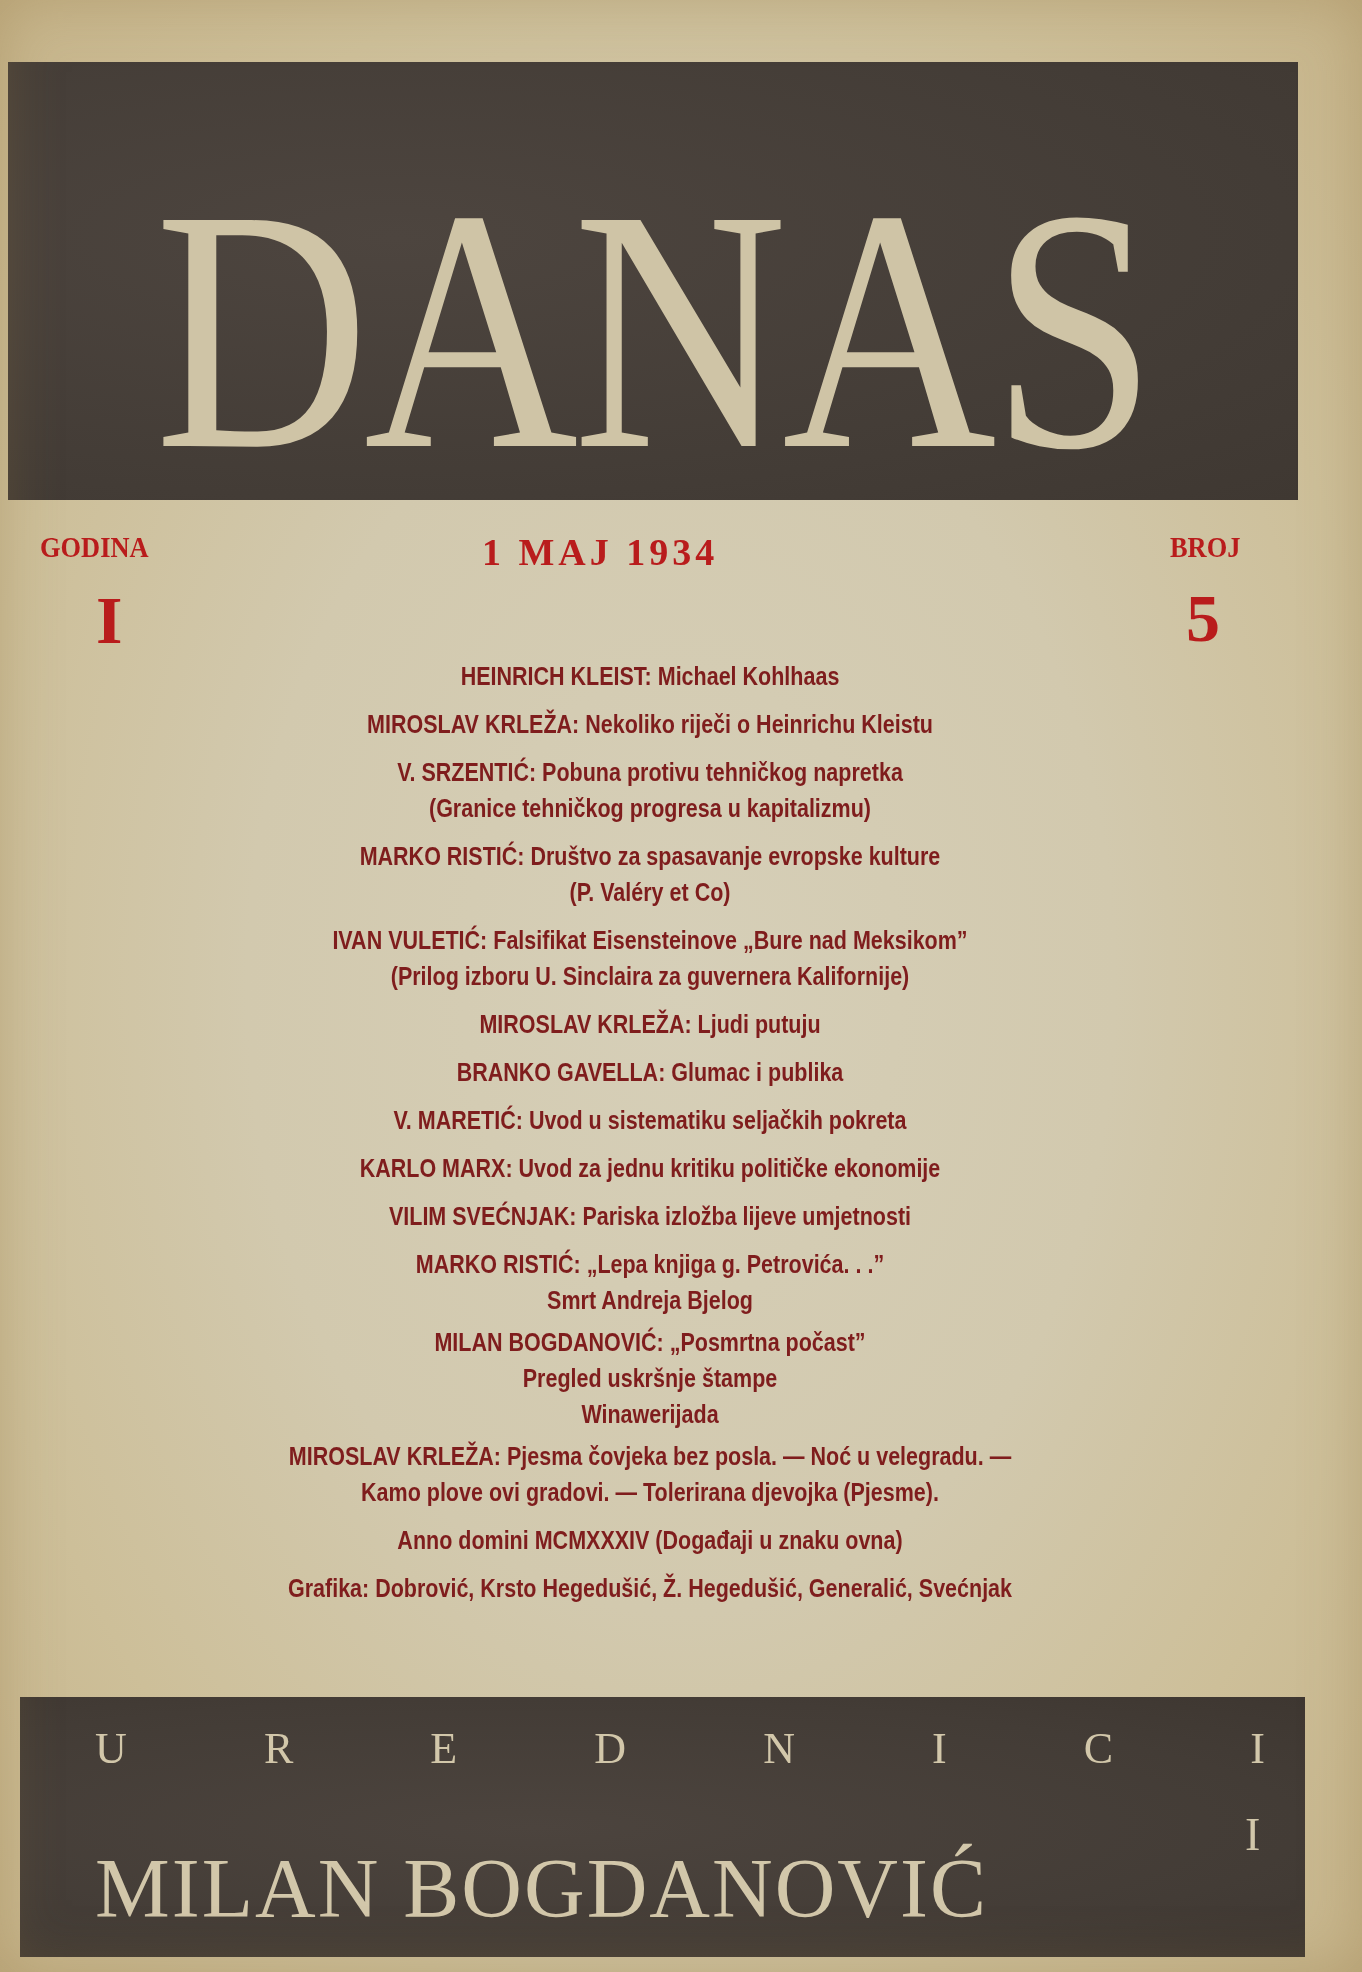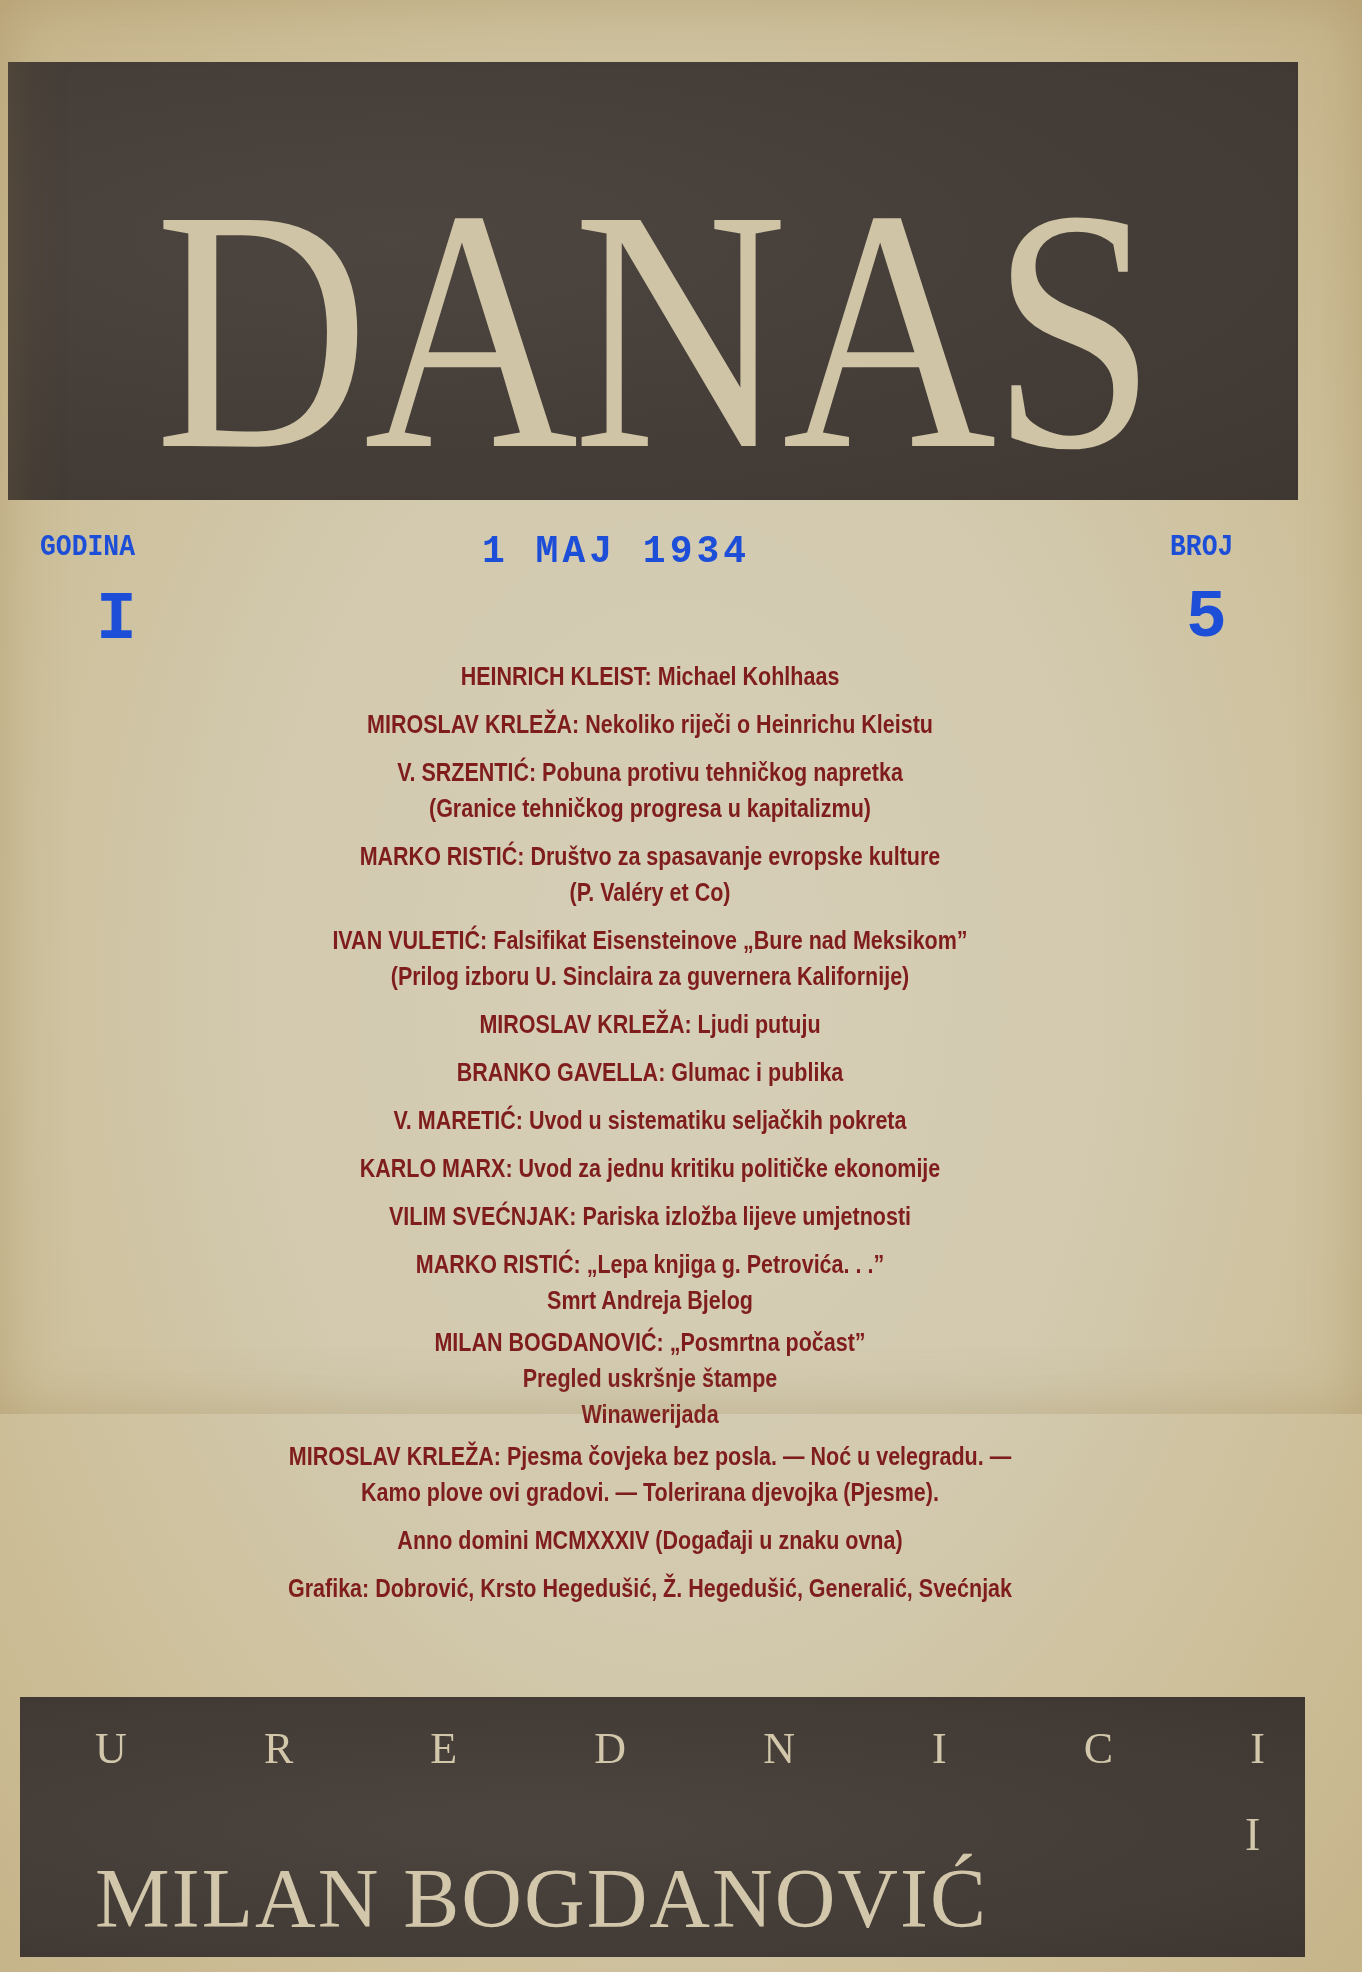--- a/index.html
+++ b/index.html
@@ -12,21 +12,21 @@
     position: relative;
     overflow: hidden;
     background: #d3c6a3;
     background-image:
       radial-gradient(ellipse at 50% 50%, #d6cfb8 0%, #d2c9ae 45%, #cdbf99 75%, #c6b48a 100%);
     font-family: "Liberation Serif", "DejaVu Serif", serif;
   }
   .cover {
     position: absolute;
     left: 0; top: 0;
-    width: 1362px; height: 1414px;
+    width: 1362px; height: 1972px;
   }
   .edge-shade {
     position: absolute; inset: 0;
     pointer-events: none;
     box-shadow: inset 0 0 60px rgba(150,120,70,0.35);
   }
   
   .masthead {
     position: absolute;
     left: 8px; top: 62px;
@@ -49,22 +49,22 @@
     line-height: 1;
     letter-spacing: -6px;
     transform: scaleX(0.86);
     transform-origin: 50% 50%;
   }
   
   .issue-row {
     position: absolute;
     left: 0; top: 528px;
     width: 1362px; height: 140px;
-    color: #1d4ed8;
-    font-family: Liberation Mono, monospace;
+    color: #b91c1c;
+    font-family: Liberation Serif, serif;
     font-weight: bold;
   }
   .issue-label {
     position: absolute;
     font-size: 30px;
     letter-spacing: 0px;
     transform: scaleX(0.88);
     transform-origin: left top;
   }
   .year-label { left: 40px; top: 2px; }
@@ -128,21 +128,21 @@
     position: absolute;
     left: 75px;
     font-size: 84px;
     line-height: 1;
     white-space: nowrap;
     letter-spacing: 2px;
     transform: scaleX(1.0);
     transform-origin: left top;
   }
   .editor-1 { top: 82px; }
-  .editor-2 { top: 160px; text-align: center; }
+  .editor-2 { top: 150px; text-align: center; }
   .editor-conj {
     position: absolute;
     left: 1225px; top: 115px;
     font-size: 46px;
     line-height: 1;
   }
 </style>
 </head>
 <body>
 

